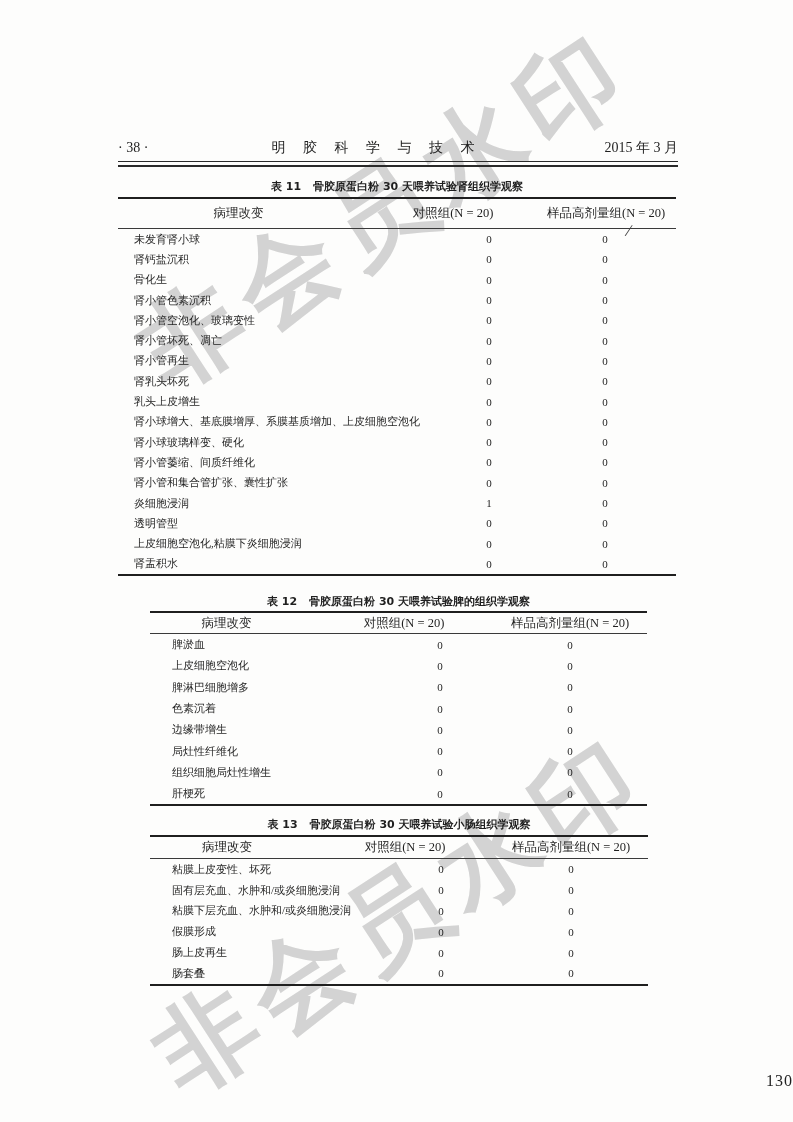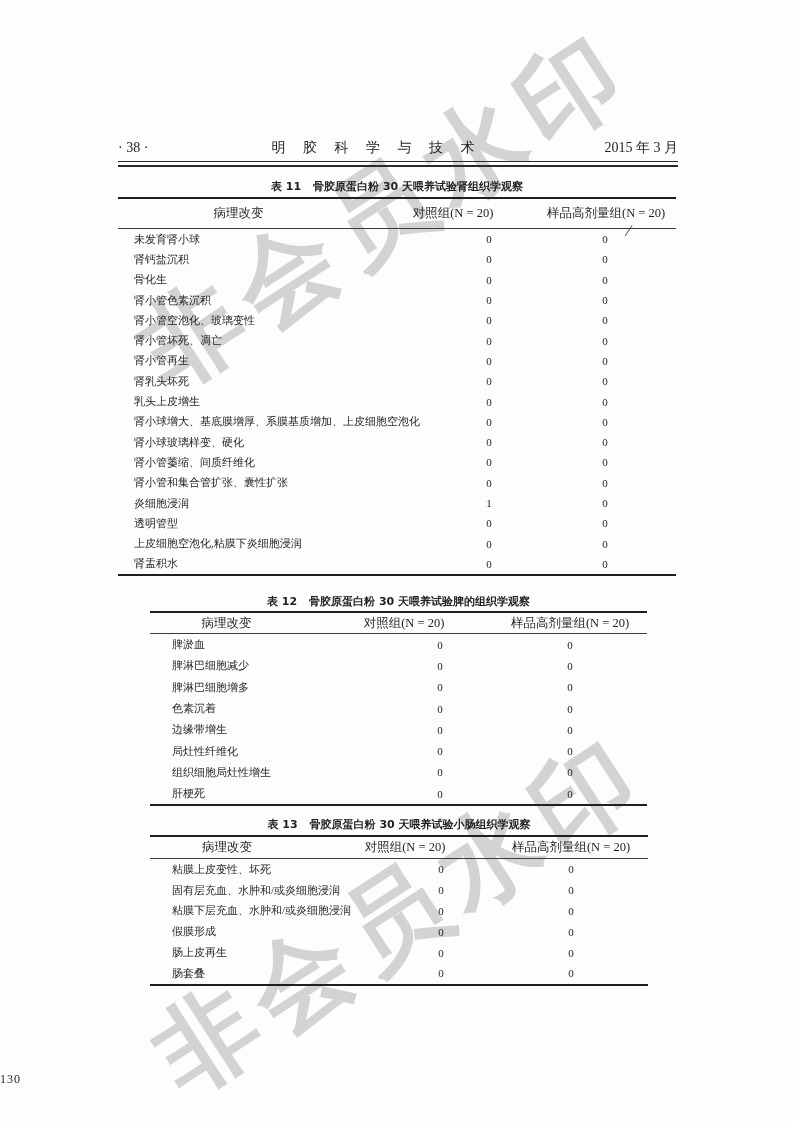--- a/index.html
+++ b/index.html
@@ -63,21 +63,21 @@
   #t1 .trow{height:21.3px;}
   #t2 .trow{height:20.8px;}
   .hlabel,.hval{text-align:center;white-space:nowrap;}
   .tlabel{white-space:nowrap;}
   #t0 .tlabel{padding-left:16px;}
   #t1 .tlabel,#t2 .tlabel{padding-left:22px;}
   .tval{text-align:center;}
   
   .pagefooter{
     position:absolute;left:0;right:0;top:1072px;
-    text-align:left;font-size:12px;letter-spacing:1px;
+    text-align:right;font-size:16px;letter-spacing:1px;
   }
   
   .slash-mark{
     position:absolute;left:626px;top:221px;z-index:2;
     font-size:17px;font-style:italic;color:#454545;transform:rotate(6deg);
   }
 </style>
 </head>
 <body>
 
@@ -204,21 +204,21 @@
       <span class="hval">对照组(N = 20)</span>
       <span class="hval">样品高剂量组(N = 20)</span>
     </div>
     <div class="tbody">
         <div class="trow">
           <div class="tlabel">脾淤血</div>
           <div class="tval">0</div>
           <div class="tval">0</div>
         </div>
         <div class="trow">
-          <div class="tlabel">脾淋巴细胞减少</div>
+          <div class="tlabel">上皮细胞空泡化</div>
           <div class="tval">0</div>
           <div class="tval">0</div>
         </div>
         <div class="trow">
           <div class="tlabel">脾淋巴细胞增多</div>
           <div class="tval">0</div>
           <div class="tval">0</div>
         </div>
         <div class="trow">
           <div class="tlabel">色素沉着</div>

